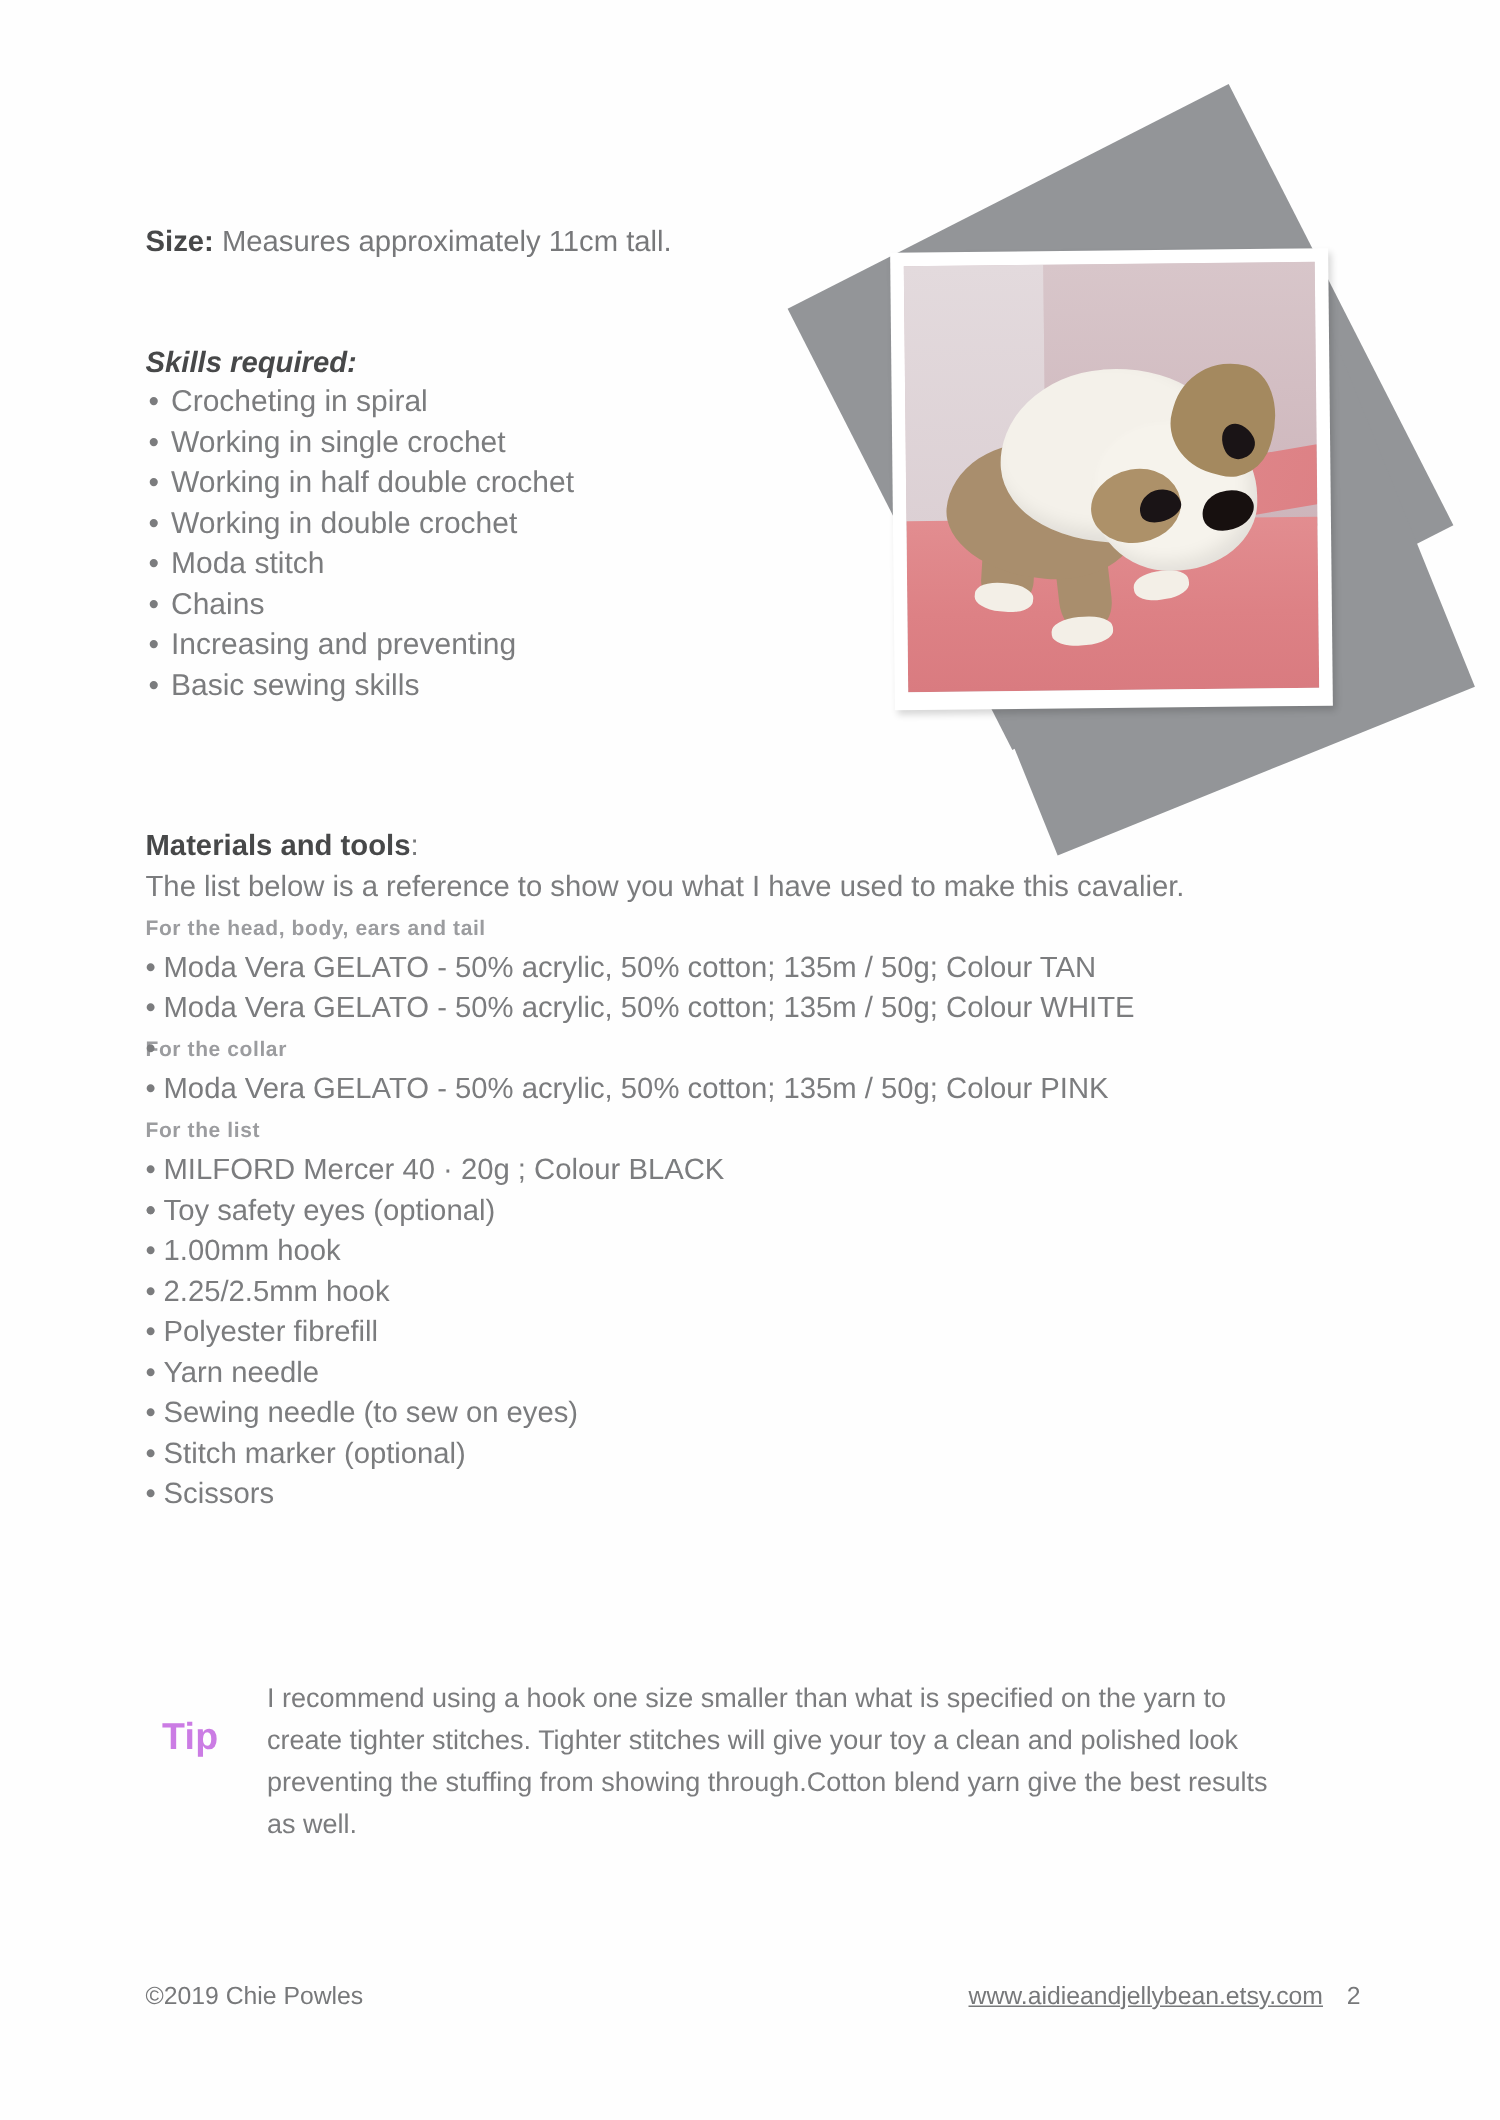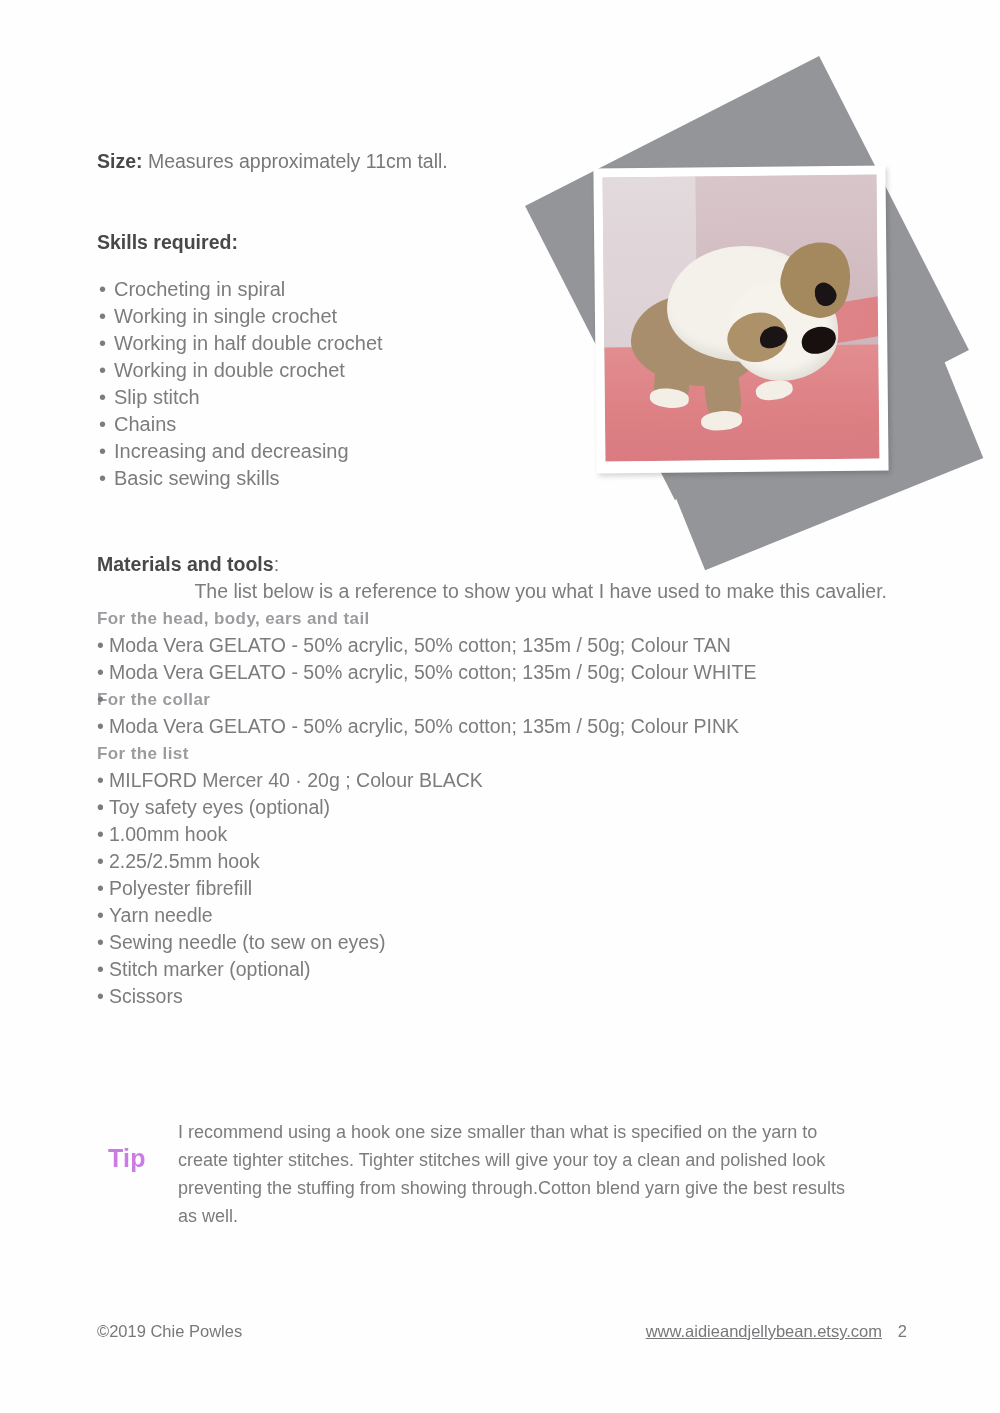--- a/index.html
+++ b/index.html
@@ -27,42 +27,42 @@
     position: absolute;
     left: 97px; top: 148px;
     font-size: 19.5px; line-height: 26px;
     color: #77787a;
     white-space: nowrap;
   }
   #size-line .lbl { font-weight: bold; color: #474849; }
 
   
   #skills-block { position: absolute; left: 97px; top: 229px; }
-  #skills-block .hdr { font-size: 19.5px; font-weight: bold; color: #474849; line-height: 26px; margin-bottom: 21px; }
+  #skills-block .hdr { font-size: 19.5px; font-weight: bold; color: #474849; line-height: 26px; margin-bottom: 0; font-style: italic; }
   .bullet-list { list-style: none; margin: 0; padding: 0; }
   .bullet-list li {
     font-size: 20px;
     line-height: 27px;
     color: #7b7c7e;
     white-space: nowrap;
     position: relative;
     padding-left: 17px;
   }
   .bullet-list li .bdot {
     position: absolute; left: 2px; top: 0;
     color: #7b7c7e;
   }
 
   
   #materials-block { position: absolute; left: 97px; top: 551px; width: 790px; }
   #materials-block .hdr { font-size: 19.5px; line-height: 27px; color: #77787a; }
   #materials-block .hdr b { font-weight: bold; color: #474849; }
-  #materials-block .intro { font-size: 19.5px; line-height: 27px; color: #7b7c7e; white-space: nowrap; text-align: right; }
+  #materials-block .intro { font-size: 19.5px; line-height: 27px; color: #7b7c7e; white-space: nowrap; }
   #materials-block .grp-head {
-    font-size: 17px; line-height: 27px; font-weight: bold;
+    font-size: 14px; line-height: 27px; font-weight: bold;
     color: #9b9c9f; letter-spacing: .4px; white-space: nowrap;
   }
   #materials-block .m-list li {
     font-size: 19.5px; line-height: 27px; color: #7b7c7e;
     white-space: nowrap; position: relative; padding-left: 12px;
   }
   #materials-block .m-list li .bdot { position: absolute; left: 0; top: 0; }
 
   
   #tip-block { position: absolute; left: 108px; top: 1118px; width: 760px; }
@@ -232,23 +232,23 @@
     <span class="lbl">Size:</span><span> Measures approximately 11cm tall.</span>
   </div>
 
   <div id="skills-block">
     <div class="hdr">Skills required:</div>
     <ul class="bullet-list" id="skills-list">
         <li><span class="bdot">•</span><span>Crocheting in spiral</span></li>
         <li><span class="bdot">•</span><span>Working in single crochet</span></li>
         <li><span class="bdot">•</span><span>Working in half double crochet</span></li>
         <li><span class="bdot">•</span><span>Working in double crochet</span></li>
-        <li><span class="bdot">•</span><span>Slip stitch</span></li>
+        <li><span class="bdot">•</span><span>Moda stitch</span></li>
         <li><span class="bdot">•</span><span>Chains</span></li>
-        <li><span class="bdot">•</span><span>Increasing and decreasing</span></li>
+        <li><span class="bdot">•</span><span>Increasing and preventing</span></li>
         <li><span class="bdot">•</span><span>Basic sewing skills</span></li>
       </ul>
   </div>
 
   <div id="materials-block">
     <div class="hdr">
       <b>Materials and tools</b><span>:</span>
     </div>
     <div class="intro">The list below is a reference to show you what I have used to make this cavalier.</div>
     <div id="materials-groups">

